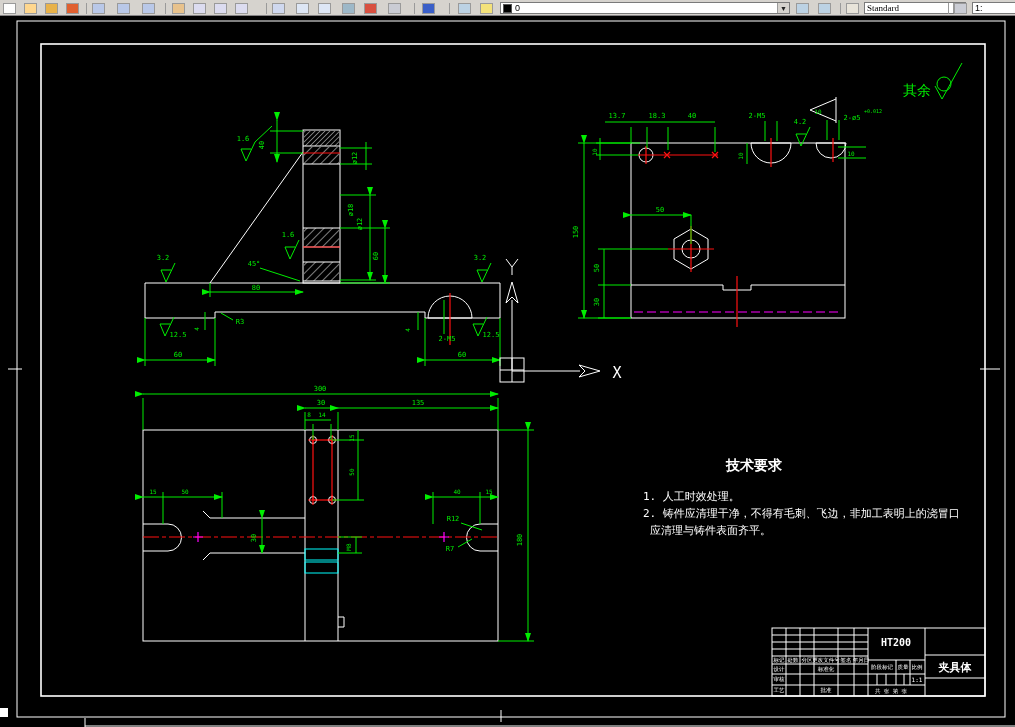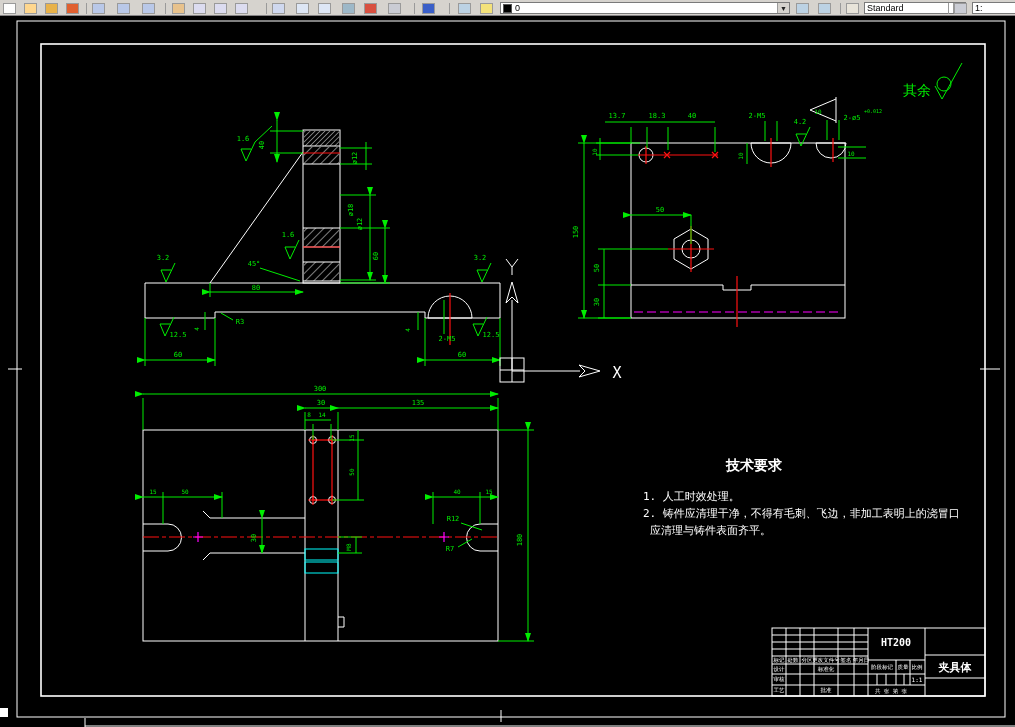--- a/index.html
+++ b/index.html
@@ -62,21 +62,21 @@
     <span class="ti" style="left:480px;background:#f4e27a;"></span>
     <div class="tcombo" style="left:500px;width:290px;">
       <span class="swatch"></span>
       <span>0</span>
       <span class="dd">▼</span>
     </div>
     <span class="ti" style="left:796px;background:#bcd2e4;"></span>
     <span class="ti" style="left:818px;background:#bcd2e4;"></span>
     <span class="sep" style="left:840px;"></span>
     <span class="ti" style="left:846px;background:#e8e4da;"></span>
-    <div class="tcombo" style="left:864px;width:102px;">
+    <div class="tcombo" style="left:864px;width:102px;font-family:Liberation Serif, serif;">
       <span>Standard</span>
       <span class="dd">▼</span>
     </div>
     <span class="sep" style="left:948px;"></span>
     <span class="ti" style="left:954px;background:#caccd4;"></span>
     <div class="tcombo" style="left:972px;width:43px;border-right:none;">
       <span>1:</span>
     </div>
   </div>
 

